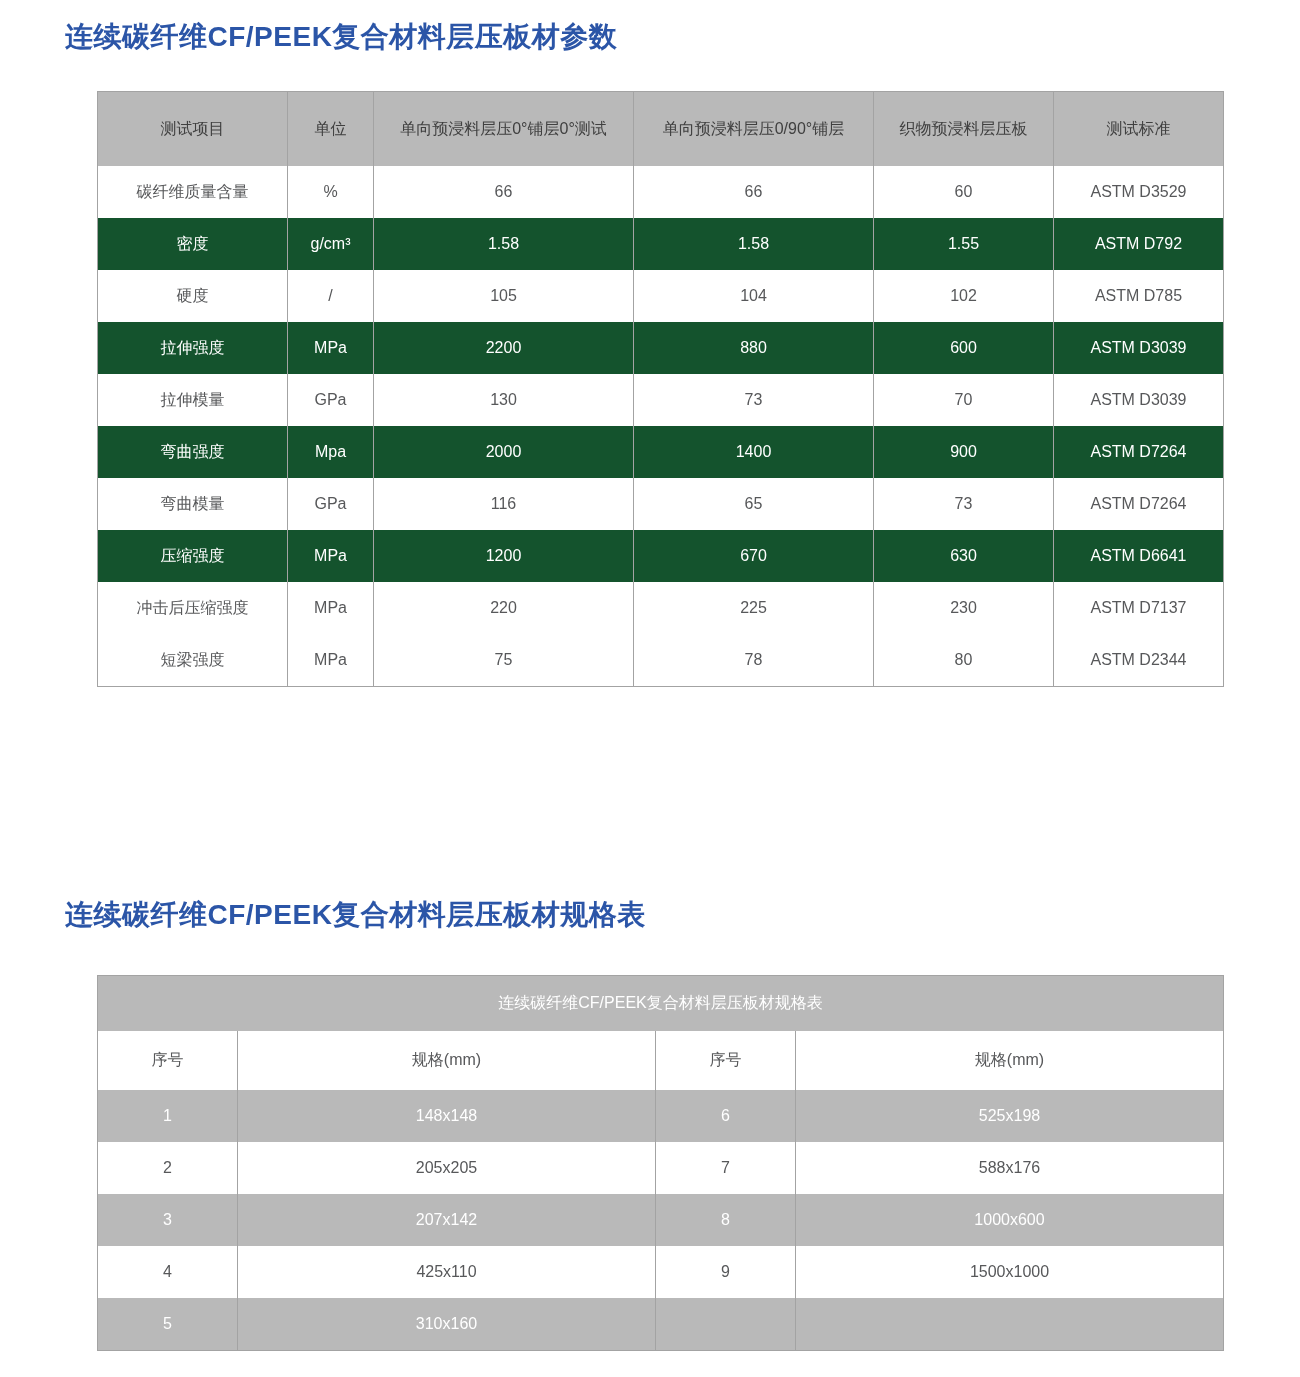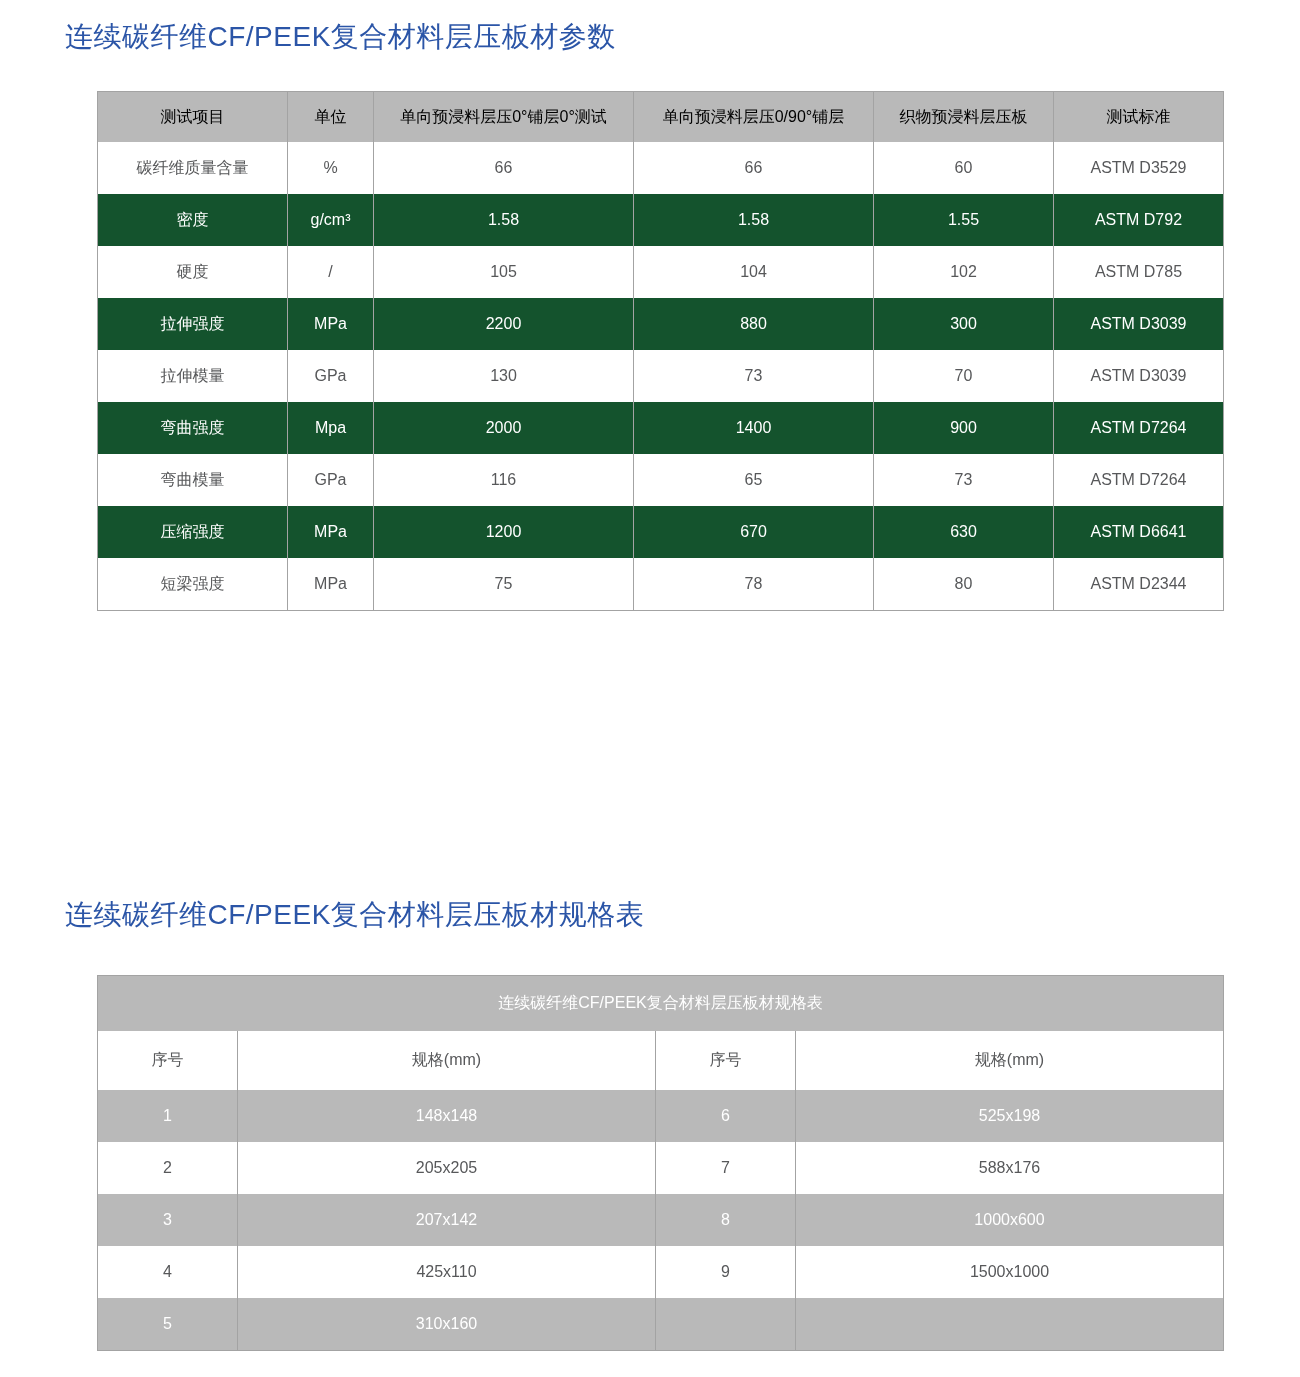--- a/index.html
+++ b/index.html
@@ -14,21 +14,21 @@
     width: 1300px;
     height: 1377px;
     background: #ffffff;
     overflow: hidden;
   }
   .section-title {
     margin: 0;
     padding: 0;
     color: #2b55a7;
     font-size: 28px;
-    font-weight: normal;
+    font-weight: bold;
     letter-spacing: 0.5px;
     line-height: 1.2;
   }
   #title-params { position: absolute; left: 65px; top: 20px; }
   #title-specs  { position: absolute; left: 65px; top: 898px; }
 
   table {
     border-collapse: collapse;
     table-layout: fixed;
     position: absolute;
@@ -50,22 +50,22 @@
     vertical-align: middle;
     padding: 0 6px;
     font-weight: normal;
     overflow: hidden;
     white-space: nowrap;
   }
 
   
   #params-table thead th {
     background: #b9b9b9;
-    color: #000000;
-    height: 50px;
+    color: #404040;
+    height: 74px;
   }
   #params-table td { height: 52px; background: #ffffff; }
   #params-table tr.gray td { background: #14532d; color: #ffffff; }
 
   
   #specs-table th.caption {
     background: #b9b9b9;
     color: #ffffff;
     height: 55px;
     border-left: none;
@@ -128,21 +128,21 @@
           <td>105</td>
           <td>104</td>
           <td>102</td>
           <td>ASTM D785</td>
         </tr>
         <tr class="gray">
           <td>拉伸强度</td>
           <td>MPa</td>
           <td>2200</td>
           <td>880</td>
-          <td>300</td>
+          <td>600</td>
           <td>ASTM D3039</td>
         </tr>
         <tr>
           <td>拉伸模量</td>
           <td>GPa</td>
           <td>130</td>
           <td>73</td>
           <td>70</td>
           <td>ASTM D3039</td>
         </tr>
@@ -162,20 +162,28 @@
           <td>73</td>
           <td>ASTM D7264</td>
         </tr>
         <tr class="gray">
           <td>压缩强度</td>
           <td>MPa</td>
           <td>1200</td>
           <td>670</td>
           <td>630</td>
           <td>ASTM D6641</td>
+        </tr>
+        <tr>
+          <td>冲击后压缩强度</td>
+          <td>MPa</td>
+          <td>220</td>
+          <td>225</td>
+          <td>230</td>
+          <td>ASTM D7137</td>
         </tr>
         <tr>
           <td>短梁强度</td>
           <td>MPa</td>
           <td>75</td>
           <td>78</td>
           <td>80</td>
           <td>ASTM D2344</td>
         </tr>
       </tbody>

